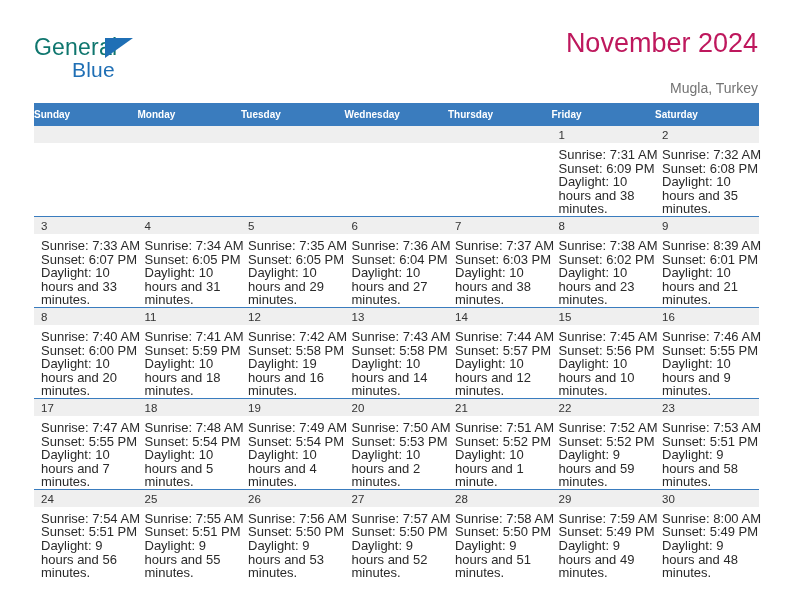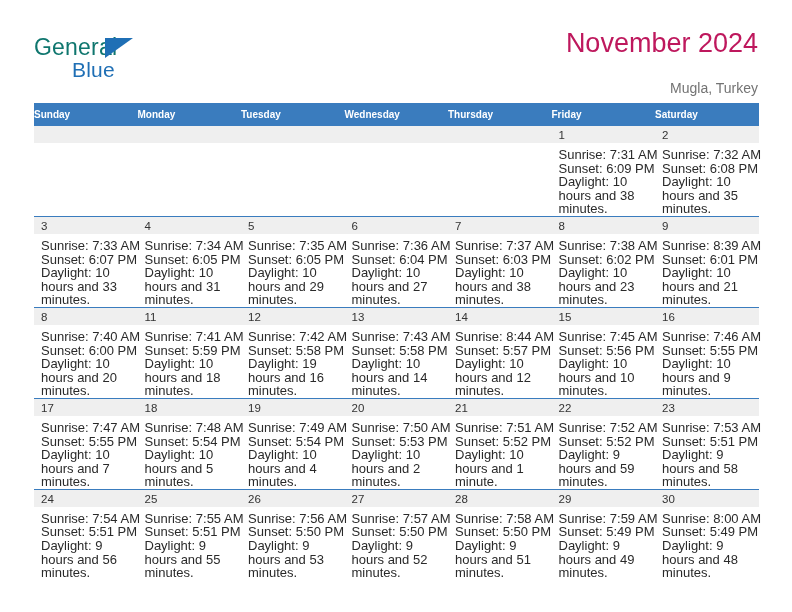--- a/index.html
+++ b/index.html
@@ -304,21 +304,21 @@
             <div class="daynum-strip">13</div>
             <div class="cell-body">
               <div>Sunrise: 7:43 AM</div>
               <div>Sunset: 5:58 PM</div>
               <div class="wrap">Daylight: 10 hours and 14 minutes.</div>
             </div>
           </td>
           <td class="">
             <div class="daynum-strip">14</div>
             <div class="cell-body">
-              <div>Sunrise: 8:44 AM</div>
+              <div>Sunrise: 7:44 AM</div>
               <div>Sunset: 5:57 PM</div>
               <div class="wrap">Daylight: 10 hours and 12 minutes.</div>
             </div>
           </td>
           <td class="">
             <div class="daynum-strip">15</div>
             <div class="cell-body">
               <div>Sunrise: 7:45 AM</div>
               <div>Sunset: 5:56 PM</div>
               <div class="wrap">Daylight: 10 hours and 10 minutes.</div>

